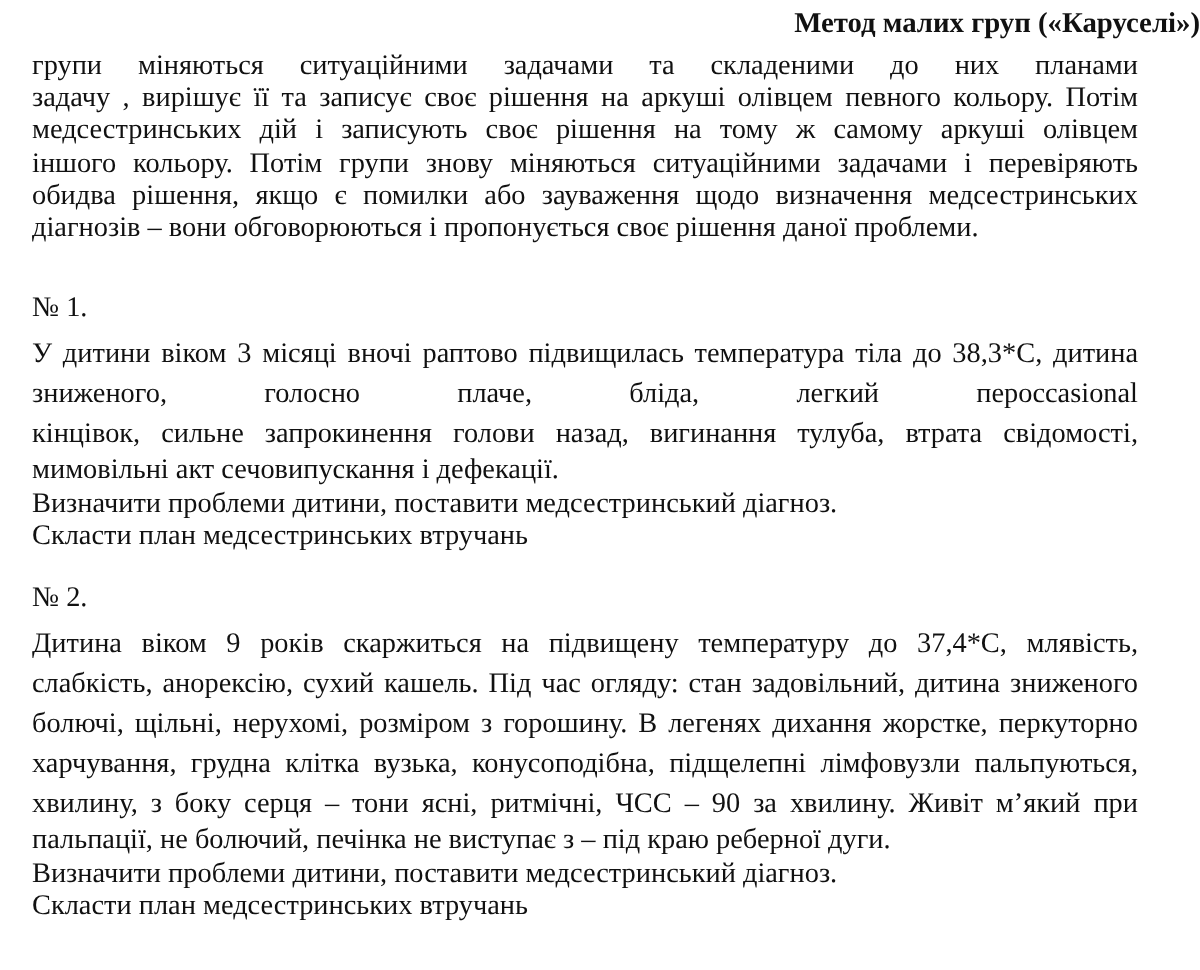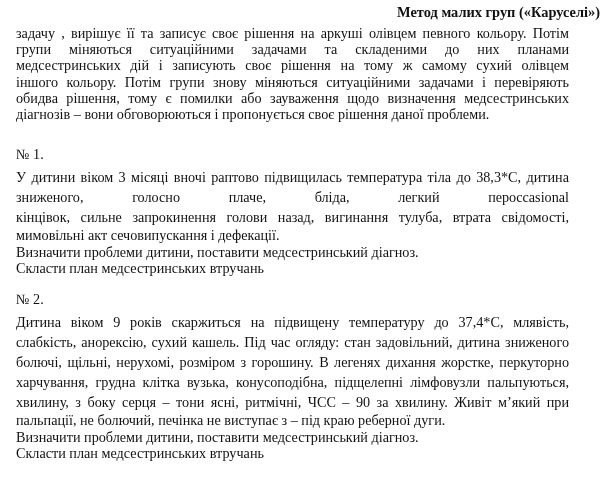--- a/index.html
+++ b/index.html
@@ -60,25 +60,25 @@
     }
   </style>
 </head>
 <body>
 
 <div class="page">
 
   <div class="title">Метод малих груп («Каруселі»)</div>
 
   <div class="block intro" style="top: 25px;">
+    <span class="line">групи міняються ситуаційними задачами та складеними до них планами</span>
     <span class="line">задачу , вирішує її та записує своє рішення на аркуші олівцем певного кольору. Потім</span>
-    <span class="line">групи міняються ситуаційними задачами та складеними до них планами</span>
-    <span class="line">медсестринських дій і  записують своє  рішення на тому ж самому сухий олівцем</span>
+    <span class="line">медсестринських дій і  записують своє  рішення на тому ж самому аркуші олівцем</span>
     <span class="line">іншого кольору. Потім групи знову міняються ситуаційними  задачами і перевіряють</span>
-    <span class="line">обидва рішення, тому є помилки або зауваження щодо визначення медсестринських</span>
+    <span class="line">обидва рішення, якщо є помилки або зауваження щодо визначення медсестринських</span>
     <span class="line last">діагнозів – вони обговорюються і пропонується своє рішення даної проблеми.</span>
   </div>
 
   <div class="block case" style="top: 145px;">
     <span class="num">№ 1.</span>
     <div style="height:4px"></div>
     <span class="line">У дитини віком 3 місяці вночі раптово підвищилась температура тіла до 38,3*С, дитина</span>
     <span class="line">зниженого, голосно плаче, бліда, легкий перoccasional</span>
     <span class="line">кінцівок, сильне запрокинення голови назад, вигинання тулуба, втрата свідомості,</span>
     <span class="line last tight">мимовільні акт сечовипускання і дефекації.</span>

